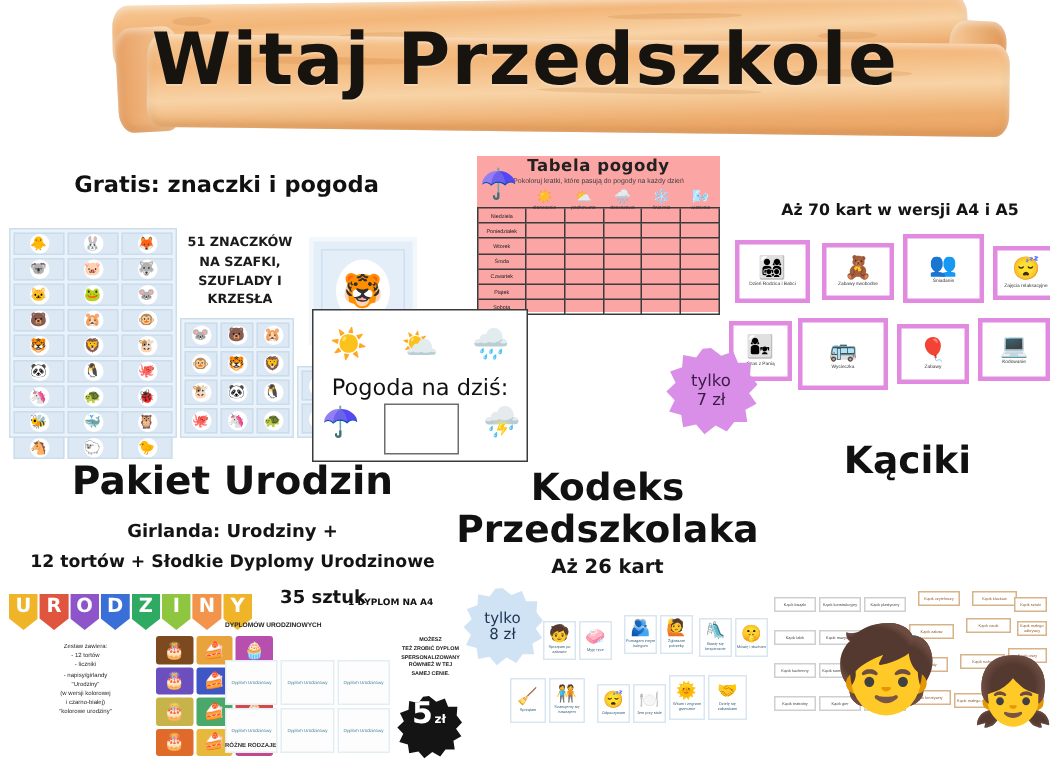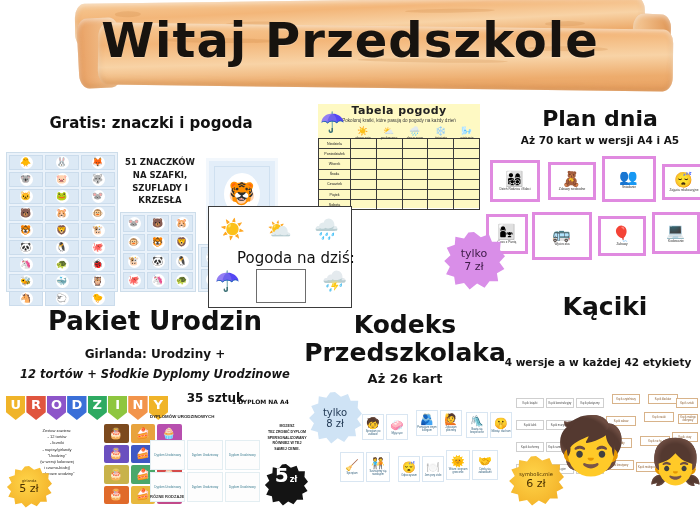--- a/index.html
+++ b/index.html
@@ -68,40 +68,40 @@
     display:flex;align-items:center;justify-content:center;}
   .tiger-inner{width:54px;height:54px;border:1px solid #cfe0f0;
     display:flex;align-items:center;justify-content:center;background:#e3eef9;}
   .tiger-oval{width:36px;height:42px;border-radius:50%;background:#fff;
     display:flex;align-items:center;justify-content:center;font-size:22px;}
   .dim-txt{position:absolute;left:200px;top:233px;width:86px;text-align:center;
     font-family:"Liberation Sans",sans-serif;font-weight:700;font-size:8px;color:#111;}
 
   
   .wtable{position:absolute;left:318px;top:104px;width:162px;height:104px;
-    background:#fef9c3;}
+    background:#fca5a5;}
   .wtitle{text-align:center;font-family:"DejaVu Sans",sans-serif;font-weight:700;
     font-size:11px;color:#222;letter-spacing:.4px;}
   .wsubtitle{text-align:center;font-size:4.6px;color:#3a3a3a;margin-top:1px;}
   .wgrid{display:grid;grid-template-columns:32px repeat(5,1fr);
      border-left:1px solid #3b3b3b;border-top:1px solid #3b3b3b;margin-top:2px;}
   .wgrid div{border-right:1px solid #3b3b3b;border-bottom:1px solid #3b3b3b;
      height:9.2px;font-size:3.6px;color:#222;display:flex;align-items:center;justify-content:center;
      text-align:center;}
   .whead{position:absolute;left:350px;top:126px;width:130px;display:flex;}
   .whead span{flex:1;text-align:center;font-size:9px;}
   .whead em{display:block;font-size:3.3px;font-style:normal;color:#333;}
   .wkids{position:absolute;left:320px;top:110px;font-size:20px;}
 
   
   .pcard{position:absolute;left:208px;top:206px;width:142px;height:100px;
     background:#fff;border:1px solid #3b3b3b;}
   .pcard .row1{position:absolute;top:10px;left:0;width:100%;display:flex;
     justify-content:space-around;font-size:20px;}
-  .ptitle{position:absolute;top:42px;left:16px;width:100%;text-align:center;
+  .ptitle{position:absolute;top:42px;left:0;width:100%;text-align:center;
     font-family:"DejaVu Sans",sans-serif;font-size:15px;color:#111;}
   .pbox{position:absolute;left:47px;top:62px;width:48px;height:32px;border:1px solid #6d6d6d;background:#fff;}
   .pleft{position:absolute;left:6px;top:62px;font-size:20px;}
   .pright{position:absolute;right:4px;top:62px;font-size:20px;}
 
   
   .pd-card{position:absolute;background:#fff;border:3px solid #e08ae0;box-sizing:border-box;
      display:flex;align-items:center;justify-content:center;flex-direction:column;}
   .pd-card .pic{font-size:15px;line-height:1;}
   .pd-card .cap{font-size:3.2px;color:#333;margin-top:1px;text-align:center;}
@@ -399,21 +399,20 @@
         <span>☀️</span>
         <span>⛅</span>
         <span>🌧️</span>
       </div>
     <div class="ptitle">Pogoda na dziś:</div>
     <div class="pleft">☂️</div>
     <div class="pbox"></div>
     <div class="pright">⛈️</div>
   </div>
 
-  <div class="hdg" style="left:500px;top:108px;width:200px;font-size:22px;">Plan dnia</div>
   <div class="sub" style="left:498px;top:134px;width:204px;font-size:10.5px;">Aż 70 kart w wersji A4 i A5</div>
 
   <div id="pd-row1">
       <div class="pd-card" style="left: 490px; top: 160px; width: 50px; height: 42px;">
         <div class="pic">👨‍👩‍👧‍👦</div>
         <div class="cap">Dzień Rodzica i Babci</div>
       </div>
       <div class="pd-card" style="left: 548px; top: 162px; width: 48px; height: 38px;">
         <div class="pic">🧸</div>
         <div class="cap">Zabawy swobodne</div>
@@ -446,21 +445,21 @@
       </div>
     </div>
 
   <div class="burst burst-purple" style="left:443px;top:232px;width:62px;height:58px;font-size:11px;">
     <span class="l1">tylko</span>
     <span class="l2">7 zł</span>
   </div>
 
   <div class="hdg" style="left:30px;top:308px;width:250px;font-size:26px;">Pakiet Urodzin</div>
   <div class="sub" style="left:30px;top:348px;width:250px;font-size:12px;">Girlanda: Urodziny +</div>
-  <div class="sub" style="left:8px;top:368px;width:294px;font-size:11.5px;font-style:italic;">12 tortów + Słodkie Dyplomy Urodzinowe</div>
+  <div class="sub" style="left:8px;top:368px;width:294px;font-size:11.5px;">12 tortów + Słodkie Dyplomy Urodzinowe</div>
 
   <div class="garland" id="garland">
       <div class="flag" style="background: rgb(240, 180, 41);">U</div>
       <div class="flag" style="background: rgb(224, 85, 62);">R</div>
       <div class="flag" style="background: rgb(141, 85, 201);">O</div>
       <div class="flag" style="background: rgb(58, 111, 216);">D</div>
       <div class="flag" style="background: rgb(46, 170, 98);">Z</div>
       <div class="flag" style="background: rgb(142, 198, 63);">I</div>
       <div class="flag" style="background: rgb(242, 148, 75);">N</div>
       <div class="flag" style="background: rgb(240, 180, 41);">Y</div>
@@ -469,24 +468,20 @@
       <div>Zestaw zawiera:</div>
       <div>- 12 tortów</div>
       <div>- liczniki</div>
       <div>- napisy/girlandy</div>
       <div>"Urodziny"</div>
       <div>(w wersji kolorowej</div>
       <div>i czarno-białej)</div>
       <div>"kolorowe urodziny"</div>
     </div>
 
-  <div class="burst burst-yellow" style="left:6px;top:466px;width:46px;height:42px;font-size:11px;">
-    <span class="l1" style="font-size:3.6px;">girlanda</span>
-    <span class="l2" style="font-size:11px;">5 zł</span>
-  </div>
 
   <div class="cakes" id="cakes">
       <div class="cake" style="background: rgb(124, 74, 30);">🎂</div>
       <div class="cake" style="background: rgb(232, 163, 61);">🍰</div>
       <div class="cake" style="background: rgb(183, 79, 174);">🧁</div>
       <div class="cake" style="background: rgb(107, 79, 191);">🎂</div>
       <div class="cake" style="background: rgb(63, 87, 196);">🍰</div>
       <div class="cake" style="background: rgb(224, 138, 42);">🧁</div>
       <div class="cake" style="background: rgb(200, 178, 74);">🎂</div>
       <div class="cake" style="background: rgb(74, 168, 106);">🍰</div>
@@ -577,21 +572,20 @@
         <div class="pic">🌞</div>
         <div class="cap">Witam i żegnam grzecznie</div>
       </div>
       <div class="kc" style="left: 472px; top: 450px; width: 26px; height: 30px;">
         <div class="pic">🤝</div>
         <div class="cap">Dzielę się zabawkami</div>
       </div>
     </div>
 
   <div class="hdg" style="left:520px;top:294px;width:170px;font-size:25px;">Kąciki</div>
-  <div class="sub" style="left:496px;top:356px;width:204px;font-size:10.5px;">4 wersje a w każdej 42 etykiety</div>
 
   <div id="kaciki-left">
       <div class="lbl" style="left: 516px; top: 398px; width: 28px; height: 10px;">Kącik książki</div>
       <div class="lbl" style="left: 546px; top: 398px; width: 28px; height: 10px;">Kącik konstrukcyjny</div>
       <div class="lbl" style="left: 576px; top: 398px; width: 28px; height: 10px;">Kącik plastyczny</div>
       <div class="lbl" style="left: 516px; top: 420px; width: 28px; height: 10px;">Kącik lalek</div>
       <div class="lbl" style="left: 546px; top: 420px; width: 28px; height: 10px;">Kącik muzyczny</div>
       <div class="lbl" style="left: 576px; top: 420px; width: 28px; height: 10px;">Kącik przyrodniczy</div>
       <div class="lbl" style="left: 516px; top: 442px; width: 28px; height: 10px;">Kącik kuchenny</div>
       <div class="lbl" style="left: 546px; top: 442px; width: 28px; height: 10px;">Kącik samochodowy</div>
@@ -611,18 +605,14 @@
       <div class="lbl lbl-k" style="left: 640px; top: 436px; width: 30px; height: 10px;">Kącik ruchu</div>
       <div class="lbl lbl-k" style="left: 672px; top: 432px; width: 26px; height: 10px;">Kącik ciszy</div>
       <div class="lbl lbl-k" style="left: 604px; top: 460px; width: 30px; height: 10px;">Kącik kreatywny</div>
       <div class="lbl lbl-k" style="left: 636px; top: 462px; width: 28px; height: 10px;">Kącik małego artysty</div>
       <div class="lbl lbl-k" style="left: 666px; top: 458px; width: 30px; height: 10px;">Kącik eksperymentów</div>
     </div>
 
   <div class="plain" style="left:556px;top:418px;font-size:56px;line-height:1;">🧒</div>
   <div class="plain" style="left:648px;top:440px;font-size:44px;line-height:1;">👧</div>
 
-  <div class="burst burst-yellow" style="left:508px;top:456px;width:56px;height:50px;">
-    <span class="l1" style="font-size:5.2px;">symbolicznie</span>
-    <span class="l2" style="font-size:11px;">6 zł</span>
-  </div>
 
 </div>
 
 </body></html>

